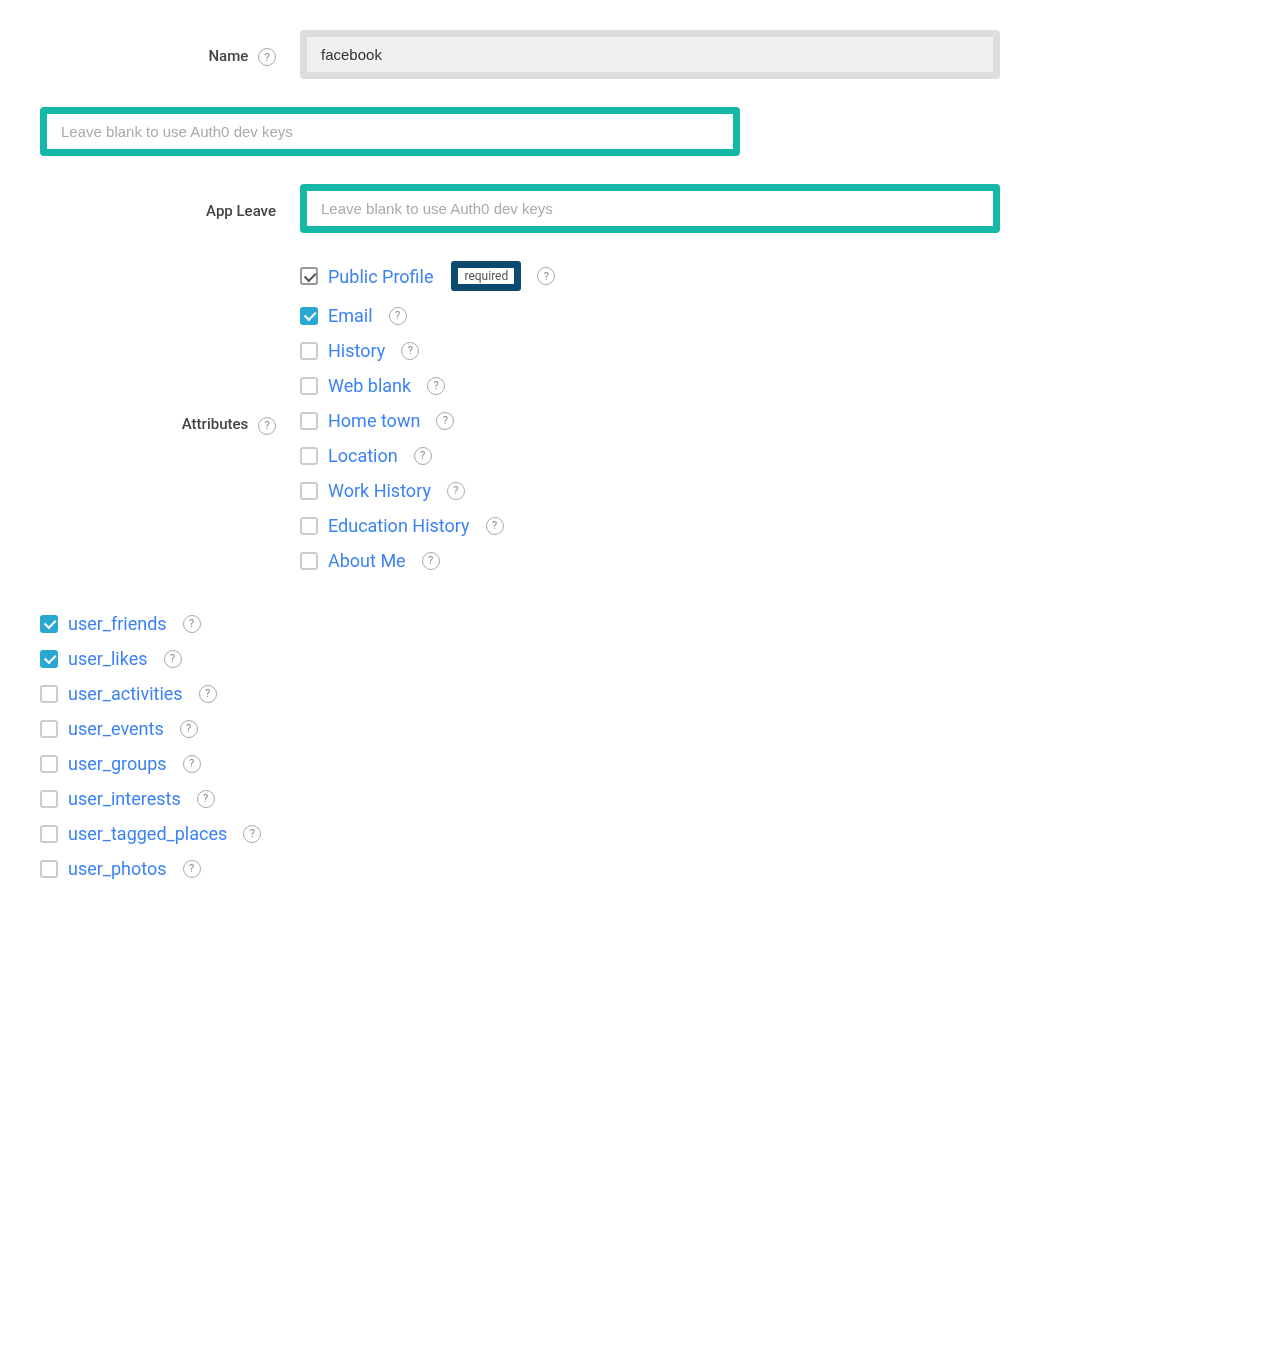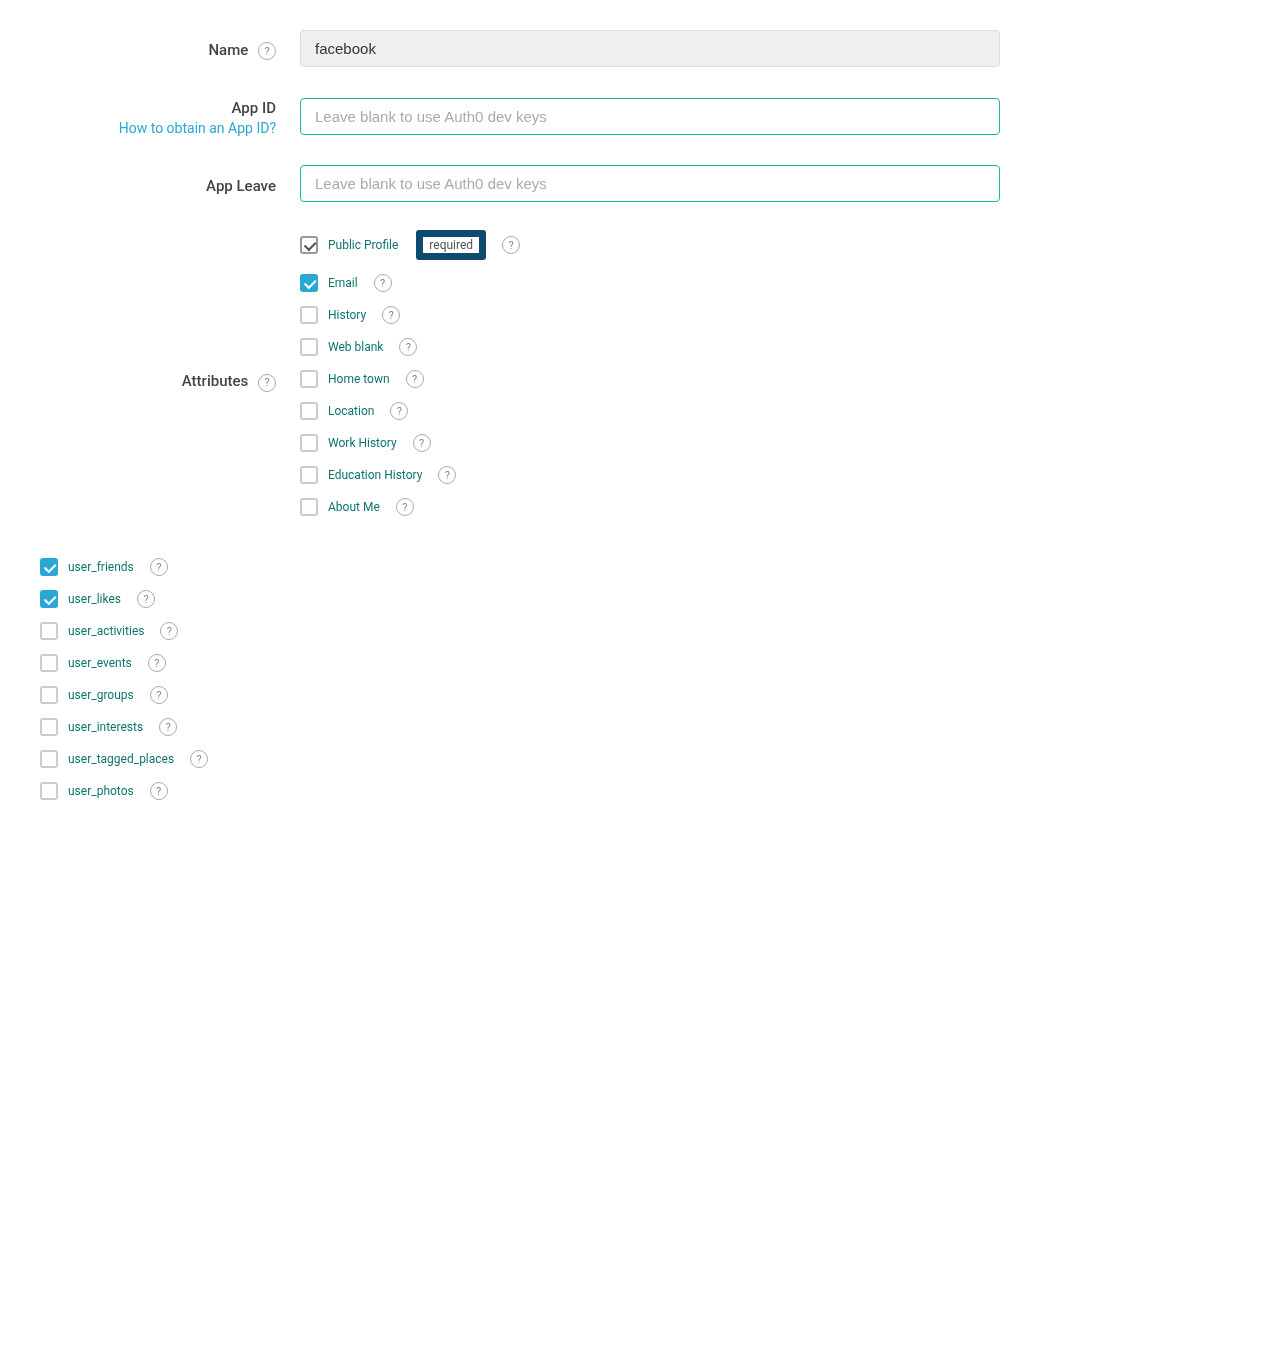--- a/index.html
+++ b/index.html
@@ -23,21 +23,21 @@
     }
 
     .form-control-wrap {
       flex: 1;
     }
 
     input[type="text"] {
       width: 100%;
       max-width: 700px;
       padding: 9px 14px;
-      border: 1px solid #14b8a6;
+      border: 7px solid #14b8a6;
       border-radius: 4px;
       font-size: 15px;
       color: #333;
       background: #fff;
       outline: none;
     }
 
     input[type="text"].name-input {
       background: #f0f0f0;
       border-color: #ddd;
@@ -106,22 +106,22 @@
       width: 5px;
       height: 9px;
       border: 2px solid #555;
       border-top: none;
       border-left: none;
       transform: rotate(45deg) translateY(-1px);
       display: block;
     }
 
     .item-label {
-      font-size: 12px;
-      color: #0f766e;
+      font-size: 18px;
+      color: #3b82f6;
     }
 
     .help-icon {
       display: inline-flex;
       align-items: center;
       justify-content: center;
       width: 18px;
       height: 18px;
       border: 1.5px solid #aaa;
       border-radius: 50%;
@@ -171,24 +171,20 @@
   <div class="form-label-block">
     <span class="label-text">Name</span>
     <span class="help-icon">?</span>
   </div>
   <div class="form-control-wrap">
     <input type="text" class="name-input" value="facebook" style="">
   </div>
 </div>
 
 <div class="form-row">
-  <div class="form-label-block">
-    <span class="label-text">App ID</span>
-    <div class="link-text">How to obtain an App ID?</div>
-  </div>
   <div class="form-control-wrap">
     <input type="text" placeholder="Leave blank to use Auth0 dev keys" style="">
   </div>
 </div>
 
 <div class="form-row">
   <div class="form-label-block">
     <span class="label-text">App Leave</span>
   </div>
   <div class="form-control-wrap">

